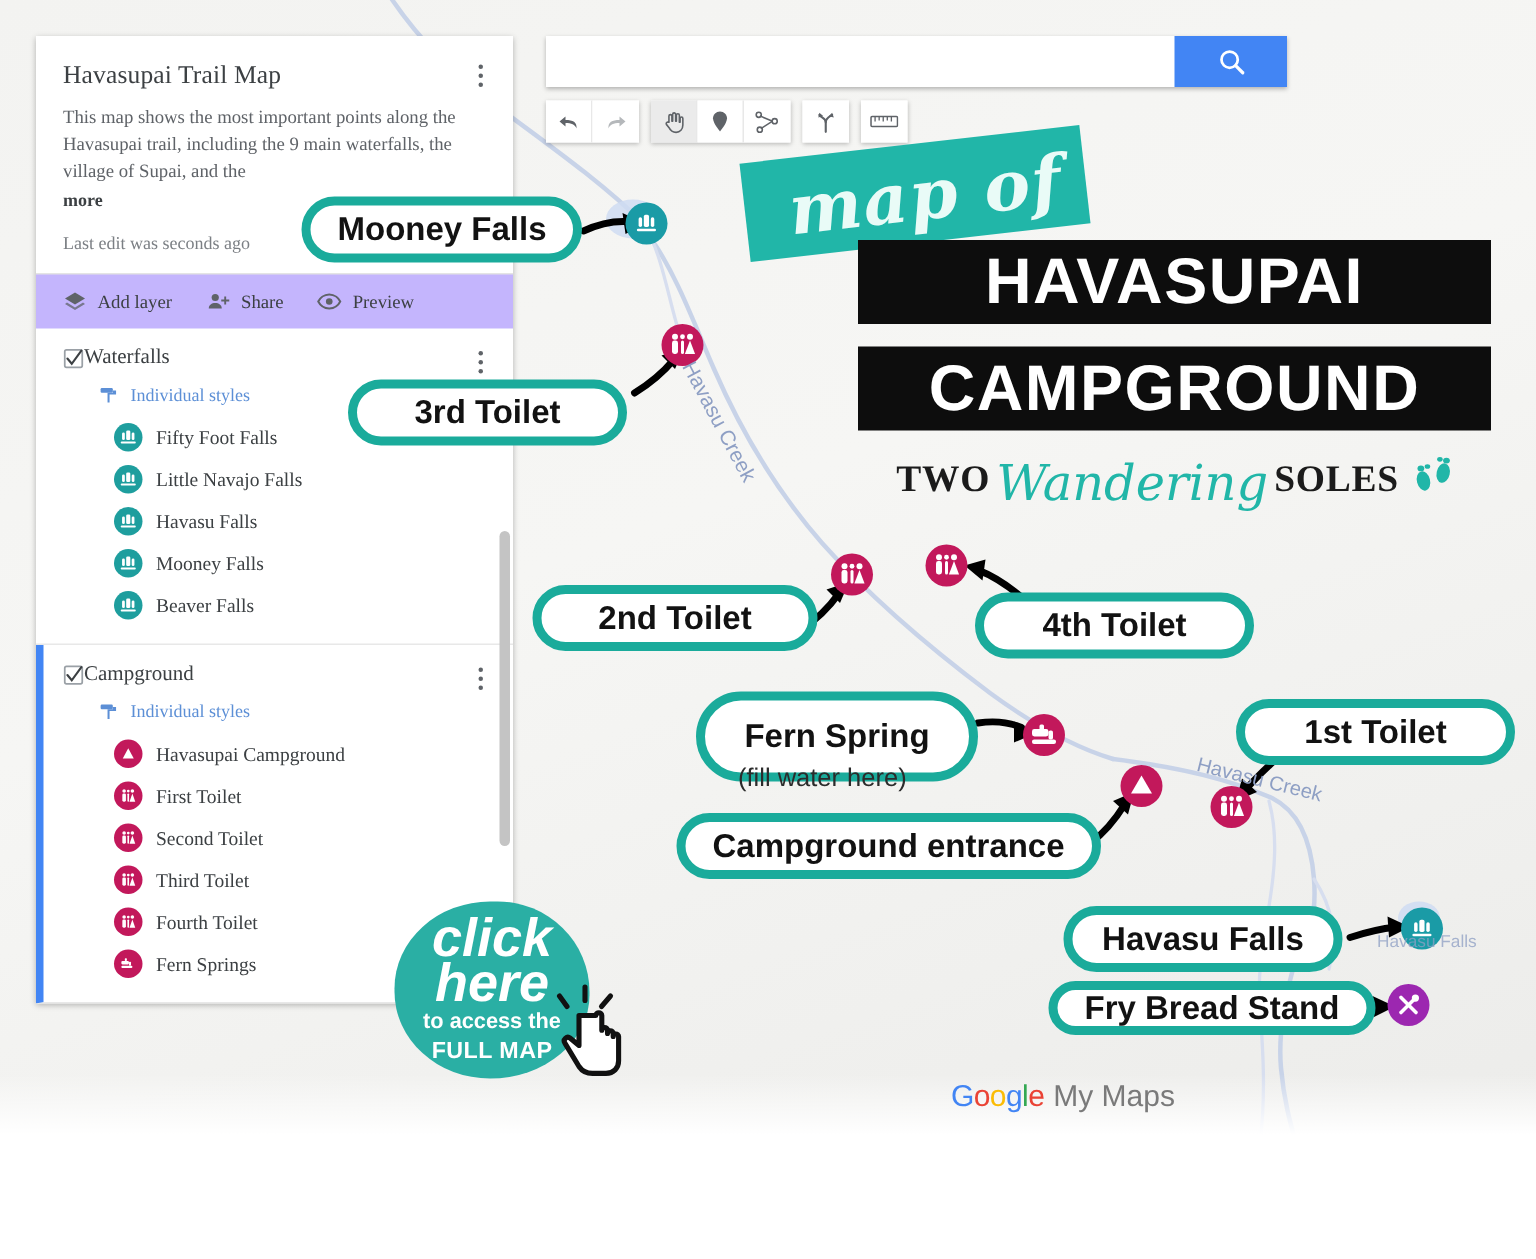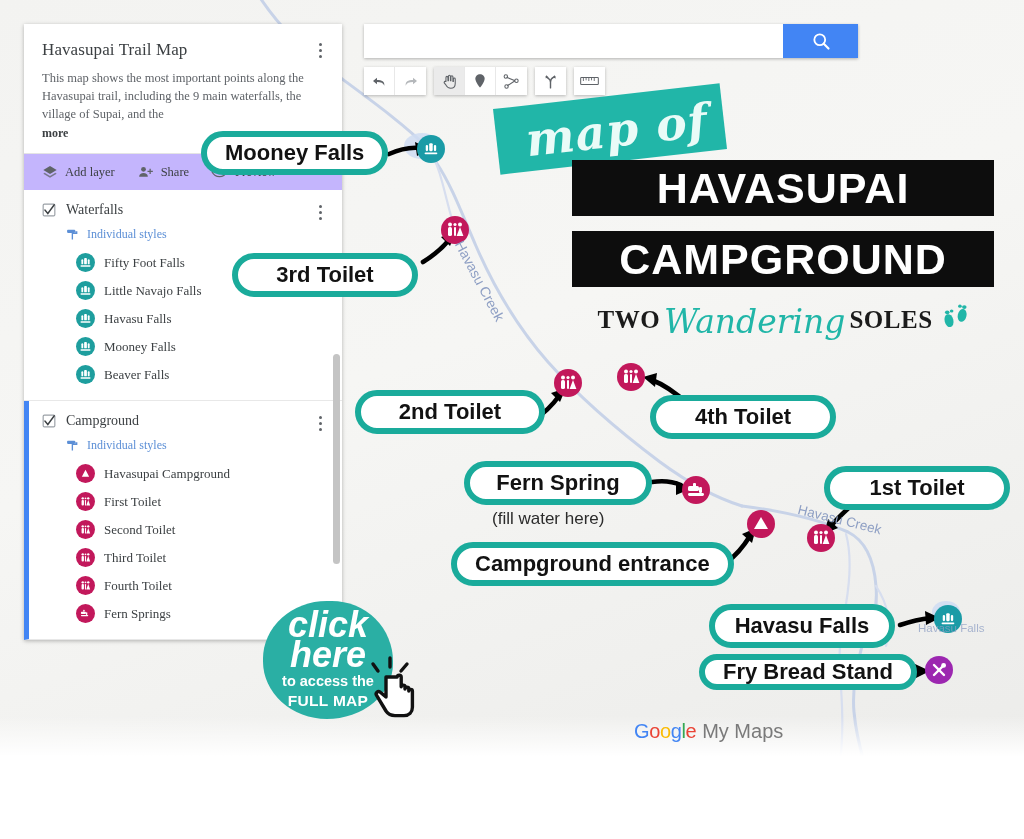--- a/index.html
+++ b/index.html
@@ -46,21 +46,21 @@
 
   .sb-actions {
     display: flex; align-items: center; gap: 22px;
     background: #c4b5fd; padding: 10px 18px; border-top: 1px solid #e4e4e4;
   }
   .sb-act { display: flex; align-items: center; gap: 7px; font-size: 12.5px; color: #3c4043; }
   .sb-act svg { display: block; }
 
   .layer { border-bottom: 1px solid #e8e8e8; position: relative; padding: 12px 18px 14px 18px; }
   .layer.active { border-left: 5px solid #4285f4; padding-left: 13px; }
-  .layer-head { display: flex; align-items: center; gap: 10px; }
+  .layer-head { display: flex; align-items: center; }
   .layer-name { font-size: 14px; color: #3c4043; }
   .chk { width: 14px; height: 14px; position: relative; }
   .chk svg { display: block; }
   .styles-row { display: flex; align-items: center; gap: 8px; margin: 9px 0 11px 24px; }
   .styles-row span { font-size: 12px; color: #5c8fd6; }
   .feat { display: flex; align-items: center; gap: 9px; margin: 0 0 9px 22px; padding-left: 12px; }
   .feat-label { font-size: 13px; color: #3c4043; }
   .pin { width: 19px; height: 19px; border-radius: 50%; flex: 0 0 19px; position: relative;
          display: flex; align-items: center; justify-content: center; }
   .pin svg { display: block; }
@@ -300,20 +300,21 @@
     <div class="maplabel" style="left:466px; top:238px; font-size:14px; transform:rotate(62deg); transform-origin:left top;">Havasu Creek</div>
     <div class="maplabel" style="left:800px; top:502px; font-size:13.5px; transform:rotate(14deg); transform-origin:left top;">Havasu Creek</div>
     <div class="maplabel" style="left:918px; top:622px; font-size:11.5px; opacity:.75;">Havasu Falls</div>
   </div>
 
   <div class="sidebar">
     <div class="sb-head">
       <div class="sb-title">Havasupai Trail Map</div>
       <div class="sb-desc">This map shows the most important points along the Havasupai trail, including the 9 main waterfalls, the village of Supai, and the</div>
       <div class="sb-more">more</div>
+      <div class="sb-edit">Last edit was seconds ago</div>
       <div class="kebab">
         <i></i>
           <i></i>
           <i></i>
       </div>
     </div>
 
     <div class="sb-actions">
       <div class="sb-act">
         <svg width="16" height="16" viewBox="0 0 24 24">
@@ -612,21 +613,21 @@
   </div>
 
   <div class="callout" style="left:201px; top:131px; height:44px; font-size:22px;">Mooney Falls</div>
 
   <div class="callout" style="left:232px; top:253px; height:44px; font-size:22px; width:186px;">3rd Toilet</div>
 
   <div class="callout" style="left:355px; top:390px; height:44px; font-size:22px; width:190px;">2nd Toilet</div>
 
   <div class="callout" style="left:650px; top:395px; height:44px; font-size:22px; width:186px;">4th Toilet</div>
 
-  <div class="callout" style="left:464px; top:461px; height:44px; font-size:22px; width:188px;">Fern Spring</div>
+  <div class="callout" style="left:464px; top:461px; height:60px; font-size:22px; width:188px;">Fern Spring</div>
   <div class="sublabel" style="left:492px; top:509px;">(fill water here)</div>
 
   <div class="callout" style="left:824px; top:466px; height:44px; font-size:22px; width:186px;">1st Toilet</div>
 
   <div class="callout" style="left:451px; top:542px; height:44px; font-size:22px;">Campground entrance</div>
 
   <div class="callout" style="left:709px; top:604px; height:44px; font-size:22px; width:186px;">Havasu Falls</div>
 
   <div class="callout" style="left:699px; top:654px; height:36px; font-size:22px;">Fry Bread Stand</div>
 

